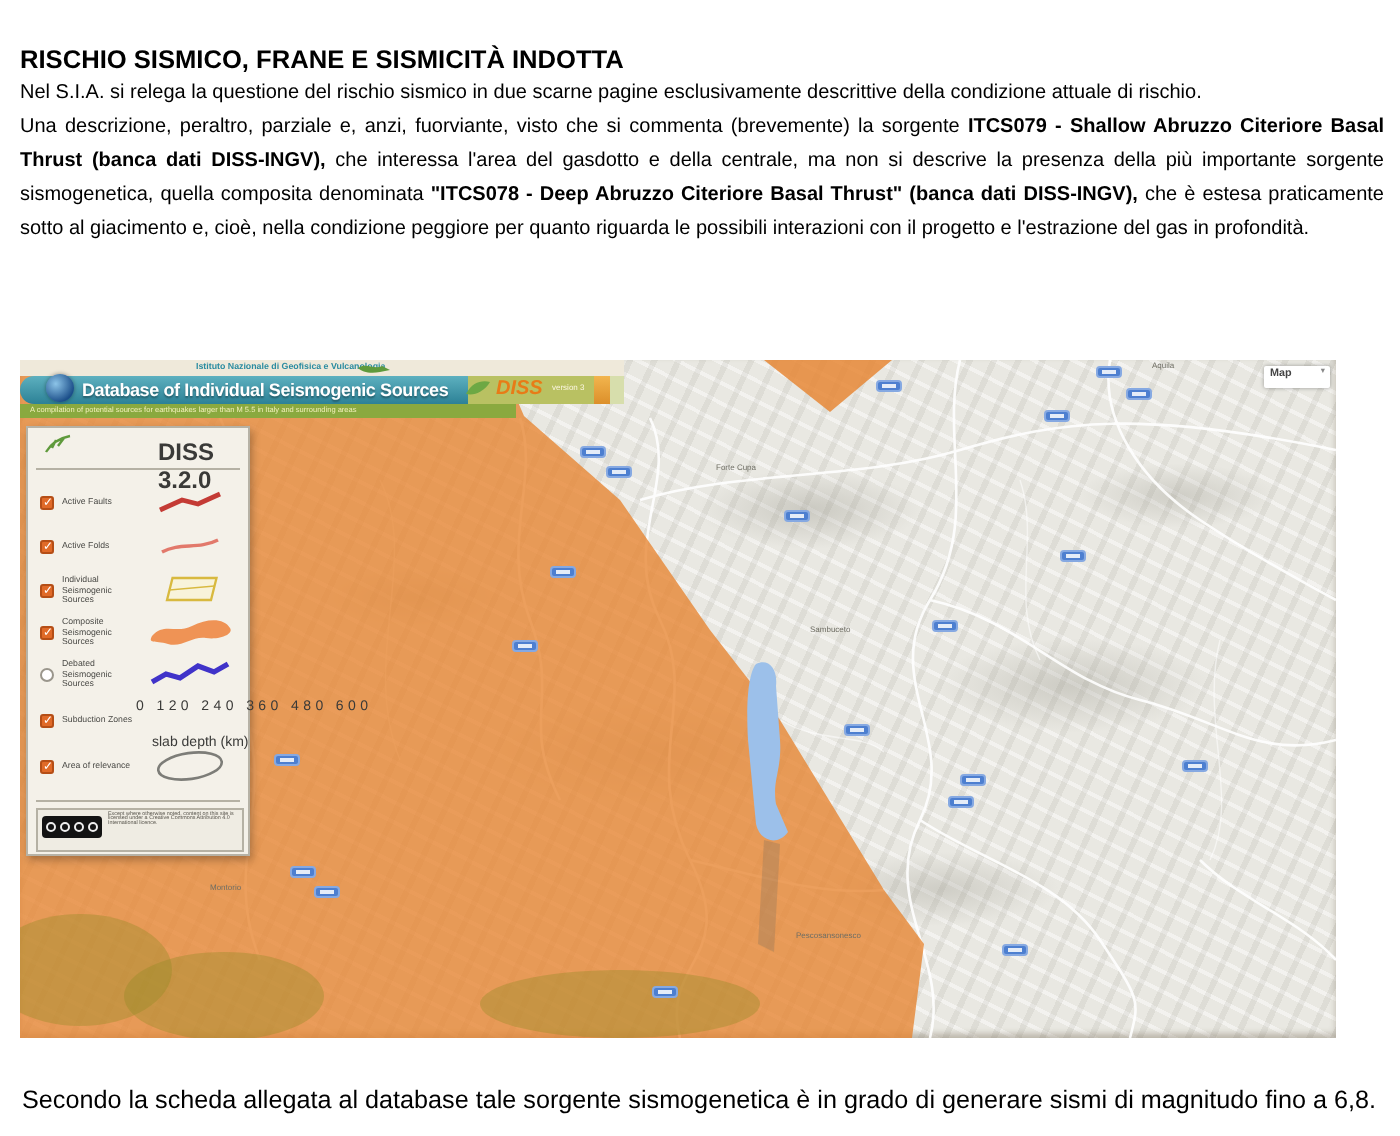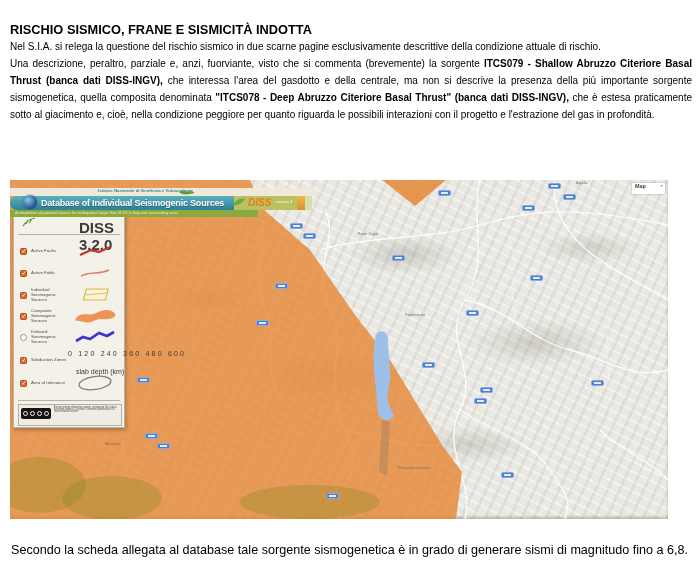--- a/index.html
+++ b/index.html
@@ -33,38 +33,38 @@
 
   
   .town{position:absolute;z-index:7;font-size:8px;line-height:8px;color:#6f6e64;white-space:nowrap;transform:scale(.5);transform-origin:left top;}
 
   
   .mapbtn{position:absolute;left:622px;top:3px;width:33px;height:11px;background:#fff;border-radius:1px;box-shadow:0 0 2px rgba(0,0,0,.35);z-index:30;}
   .mapbtn .t{position:absolute;left:3px;top:1px;font-size:9px;line-height:9px;color:#444;transform:scale(.6);transform-origin:left top;font-weight:bold;}
   .mapbtn .a{position:absolute;right:2px;top:0px;font-size:7px;color:#888;transform:scale(.6);transform-origin:right top;}
 
   
-  .banner{position:absolute;left:0;top:8px;width:347px;height:29px;z-index:30;}
+  .banner{position:absolute;left:0;top:0;width:347px;height:29px;z-index:30;}
   .b-strip1{position:absolute;left:0;top:0;width:302px;height:8px;background:#efe9da;}
   .b-institute{position:absolute;left:88px;top:1px;font-size:8px;line-height:8px;font-weight:bold;color:#2b8ca1;white-space:nowrap;transform:scale(.55);transform-origin:left top;}
   .b-main{position:absolute;left:0;top:8px;width:232px;height:14px;background:linear-gradient(#5db0bf,#2c8196);border-radius:7px 0 0 7px;clip-path:polygon(0 0,100% 0,calc(100% - 8px) 100%,0 100%);}
   .b-title{position:absolute;left:31px;top:10px;color:#fff;font-size:9px;line-height:10px;font-weight:bold;letter-spacing:-.2px;white-space:nowrap;text-shadow:0 1px 1px rgba(0,0,0,.35);z-index:2;}
   .globe{position:absolute;left:13px;top:7px;width:14px;height:14px;border-radius:50%;background:radial-gradient(circle at 35% 35%, #8cc4e8, #1c4f8a 72%);box-shadow:0 0 2px rgba(0,0,0,.4);z-index:3;}
   .b-right{position:absolute;left:224px;top:8px;width:78px;height:14px;background:#b9c162;}
   .b-diss{position:absolute;left:14px;top:2px;color:#e87b17;font-weight:bold;font-style:italic;font-size:10px;line-height:10px;}
   .b-version{position:absolute;left:42px;top:4px;color:#fdf7e3;font-size:8px;line-height:8px;transform:scale(.5);transform-origin:left top;white-space:nowrap;}
   .b-stripe{position:absolute;right:7px;top:0;width:8px;height:14px;background:linear-gradient(#f2b54e,#dc8f2a);}
   .b-pale{position:absolute;right:0;top:0;width:7px;height:14px;background:#d7deac;}
   .b-strip2{position:absolute;left:0;top:22px;width:248px;height:7px;background:#8aa93f;}
   .b-tagline{position:absolute;left:5px;top:1px;color:#f3f0bb;font-size:8px;line-height:8px;white-space:nowrap;transform:scale(.47);transform-origin:left top;}
   .sprig{position:absolute;width:18px;height:6px;z-index:4;}
 
   
   .legend{position:absolute;left:3px;top:33px;width:112px;height:215px;background:#f4f1e9;border:1px solid #b6b2a6;box-shadow:1px 2px 4px rgba(0,0,0,.28);z-index:20;box-sizing:border-box;}
-  .lg-title{position:absolute;left:30px;top:5px;font-size:15px;font-weight:bold;color:#3a3a38;padding-left:35px;}
+  .lg-title{position:absolute;left:30px;top:5px;font-size:12px;font-weight:bold;color:#3a3a38;padding-left:35px;}
   .lg-fern{position:absolute;left:8px;top:3px;}
   .lg-div{position:absolute;left:4px;right:4px;height:0;border-top:1px solid #b5b1a4;}
   .leg-row{position:absolute;left:0;width:112px;}
   .cb{position:absolute;left:6px;top:50%;margin-top:-3.5px;width:7px;height:7px;background:#e06a28;border:1px solid #b54e16;border-radius:1.5px;box-sizing:border-box;}
   .cb::after{content:"✓";position:absolute;left:0.5px;top:-1.5px;color:#fff;font-size:6px;}
   .cb.uncheck{background:#fff;border:1px solid #9a968c;border-radius:50%;}
   .cb.uncheck::after{content:"";}
   .lg-label{position:absolute;left:17px;top:50%;transform:translateY(-50%) scale(.58);transform-origin:left center;width:66px;font-size:7.5px;line-height:8.5px;color:#4a4a46;}
   .lg-sym{position:absolute;left:56px;top:0;width:50px;height:100%;display:flex;align-items:center;justify-content:center;}
   .sub-wrap{position:absolute;left:54px;top:50%;transform:translateY(-50%);width:52px;}

